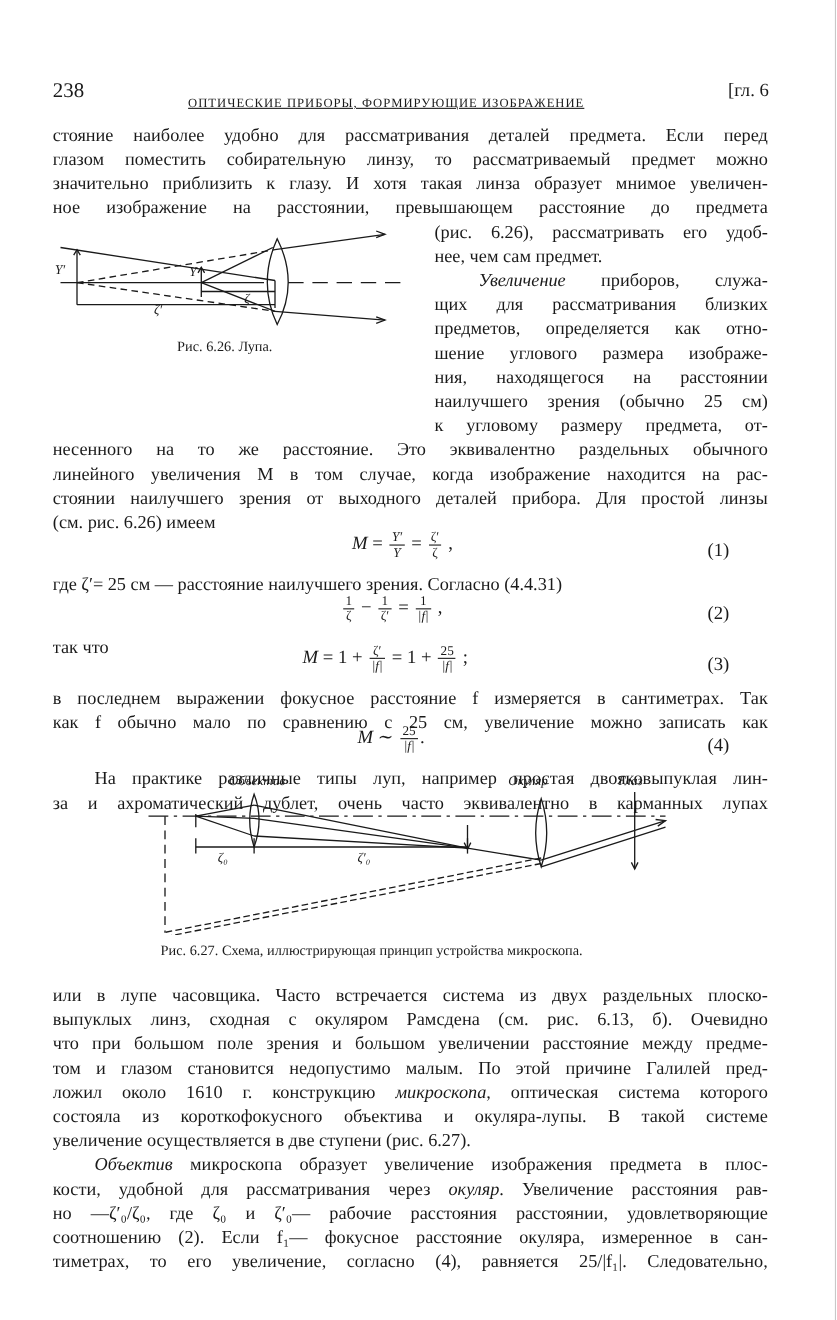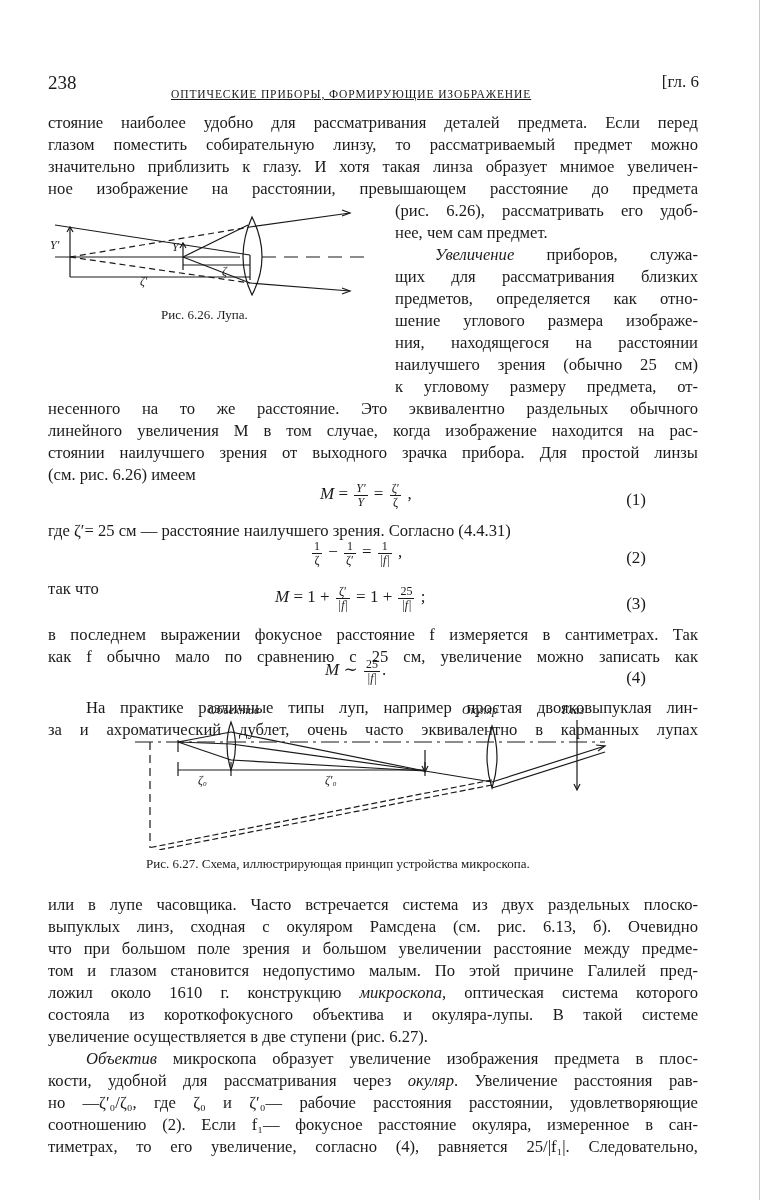--- a/index.html
+++ b/index.html
@@ -1,19 +1,19 @@
 <!DOCTYPE html>
 <html><head>
 <meta charset="utf-8">
 <style>
   html, body { margin: 0; padding: 0; background: #ffffff; }
   body { width: 761px; height: 1200px; position: relative; overflow: hidden;
          font-family: "Liberation Serif", "DejaVu Serif", serif; color: #1a1a1a; }
   .edge { position: absolute; left: 759px; top: 0; width: 1px; height: 1200px; background: #c8c8c8; }
-  .page { position: absolute; left: 0; top: 0; width: 709px; height: 1200px; }
+  .page { position: absolute; left: 0; top: 0; width: 709px; height: 1200px; padding-left: 17px; }
   .runhead { position: absolute; top: 72px; left: 48px; width: 651px; height: 24px; }
   .pno { position: absolute; left: 0; top: 0; font-size: 19px; }
   .rtitle { position: absolute; left: 123px; top: 16px; font-size: 11.5px; letter-spacing: 0.9px; text-transform: uppercase; text-decoration: underline; }
   .chap { position: absolute; right: 0; top: 0; font-size: 17px; }
   .line { position: absolute; left: 48px; width: 650px; font-size: 16.6px; line-height: 22px; height: 22px;
           white-space: nowrap; text-align: justify; text-align-last: justify; }
   .line.last { text-align-last: left; }
   .line.indent { padding-left: 38px; box-sizing: border-box; }
   .line.narrow { left: 395px; width: 303px; }
   .line.narrow.indent { padding-left: 40px; }
@@ -49,21 +49,21 @@
 
   <div class="line narrow indent" style="top:244px"><i>Увеличение</i><span> приборов, служа-</span></div>
   <div class="line narrow" style="top:266px">щих для рассматривания близких</div>
   <div class="line narrow" style="top:288px">предметов, определяется как отно-</div>
   <div class="line narrow" style="top:310px">шение углового размера изображе-</div>
   <div class="line narrow" style="top:332px">ния, находящегося на расстоянии</div>
   <div class="line narrow" style="top:354px">наилучшего зрения (обычно 25 см)</div>
   <div class="line narrow" style="top:376px">к угловому размеру предмета, от-</div>
   <div class="line" style="top:398px">несенного на то же расстояние. Это эквивалентно раздельных обычного</div>
   <div class="line" style="top:420px">линейного увеличения M в том случае, когда изображение находится на рас-</div>
-  <div class="line" style="top:442px">стоянии наилучшего зрения от выходного зрачка прибора. Для простой линзы</div>
+  <div class="line" style="top:442px">стоянии наилучшего зрения от выходного деталей прибора. Для простой линзы</div>
   <div class="line last" style="top:464px">(см. рис. 6.26) имеем</div>
 
   <svg style="left:40px;top:195px" width="330" height="110" viewBox="0 0 330 110">
     <g stroke="#1a1a1a" fill="none" stroke-width="1.2">
 
       <path d="M212 22 Q232 62 212 100 Q194 62 212 22 Z"></path>
 
       <line x1="15" y1="62" x2="200" y2="62"></line>
       <line x1="222" y1="62" x2="330" y2="62" stroke-dasharray="14 8"></line>
 

